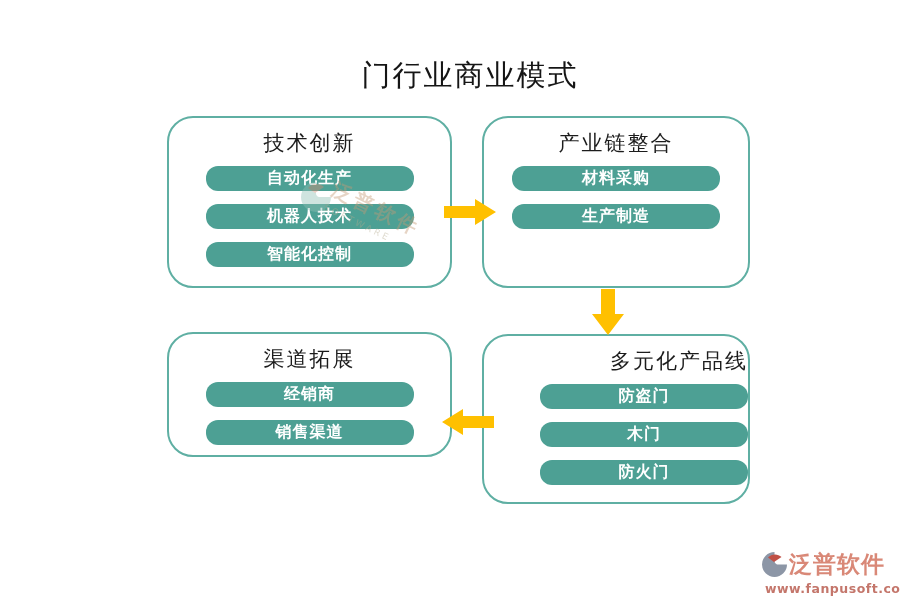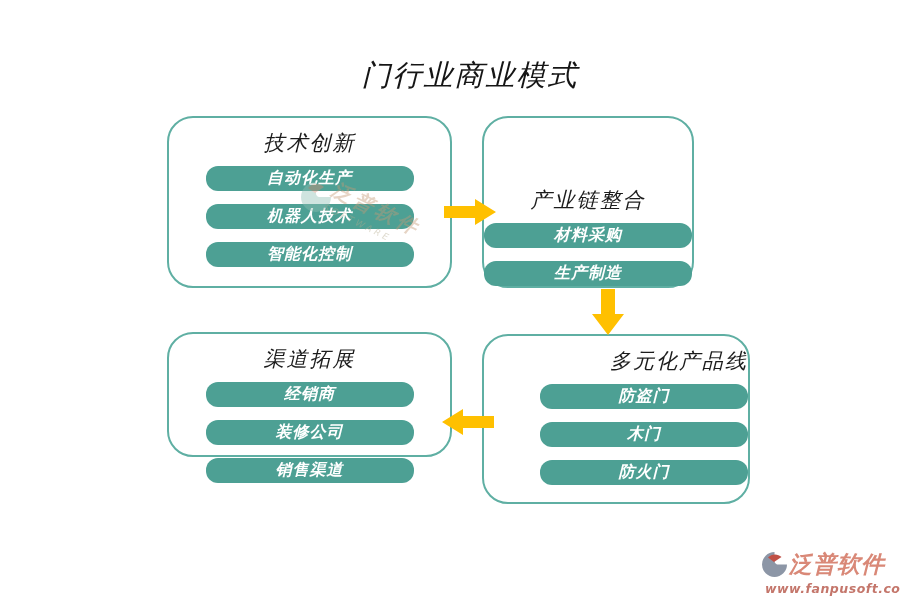--- a/index.html
+++ b/index.html
@@ -1,38 +1,38 @@
 <!DOCTYPE html>
 <html><head>
 <meta charset="utf-8">
 <style>
   html,body { margin:0; padding:0; }
   body {
     width:900px; height:600px; background:#ffffff;
     font-family:"DejaVu Sans","Liberation Sans",sans-serif;
     position:relative; overflow:hidden;
   }
-  .stage { position:absolute; left:0; top:0; width:900px; height:600px;font-style:italic; }
+  .stage { position:absolute; left:0; top:0; width:900px; height:600px; }
 
   
   .diagram-title {
     position:absolute; left:0; top:56px; width:940px;
     text-align:center;
     font-family:"DejaVu Serif","Liberation Serif",serif;
     font-size:29px; color:#151515; letter-spacing:2px;
   }
 
   
   .box {
     position:absolute; box-sizing:border-box;
     border:2px solid #5fafa3; border-radius:26px; background:#ffffff;
     display:flex; flex-direction:column; align-items:center; padding-top:10px;
   }
   .box-tl { left:167px; top:116px; width:285px; height:172px; }
-  .box-tr { left:482px; top:116px; width:212px; height:172px;justify-content:flex-end; }
+  .box-tr { left:482px; top:116px; width:268px; height:172px; }
   .box-bl { left:167px; top:332px; width:285px; height:125px; }
   .box-br { left:482px; top:334px; width:268px; height:170px;align-items:flex-end; }
 
   .box-title {
     font-family:"DejaVu Serif","Liberation Serif",serif;
     font-size:21px; color:#1c1c1c; letter-spacing:2px; height:30px; line-height:30px;
   }
   .pills { display:flex; flex-direction:column; gap:13px; margin-top:8px; align-items:center; }
   .pill {
     width:208px; height:25px; background:#4da094; border-radius:12px;
@@ -79,21 +79,20 @@
     <div class="pills">
       <div class="pill">材料采购</div>
       <div class="pill">生产制造</div>
     </div>
   </div>
 
   <div class="box box-bl">
     <div class="box-title">渠道拓展</div>
     <div class="pills">
       <div class="pill">经销商</div>
-      <div class="pill">装修公司</div>
       <div class="pill">销售渠道</div>
     </div>
   </div>
 
   <div class="box box-br">
     <div class="box-title">多元化产品线</div>
     <div class="pills">
       <div class="pill">防盗门</div>
       <div class="pill">木门</div>
       <div class="pill">防火门</div>

